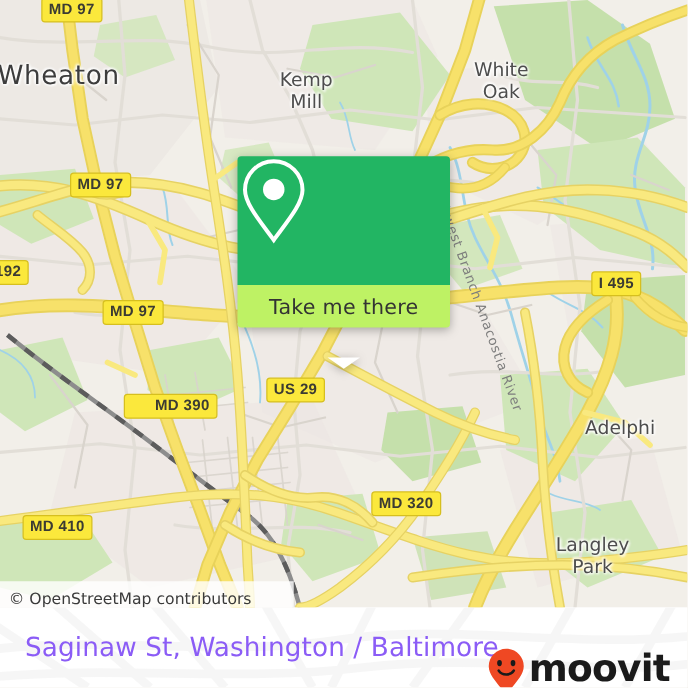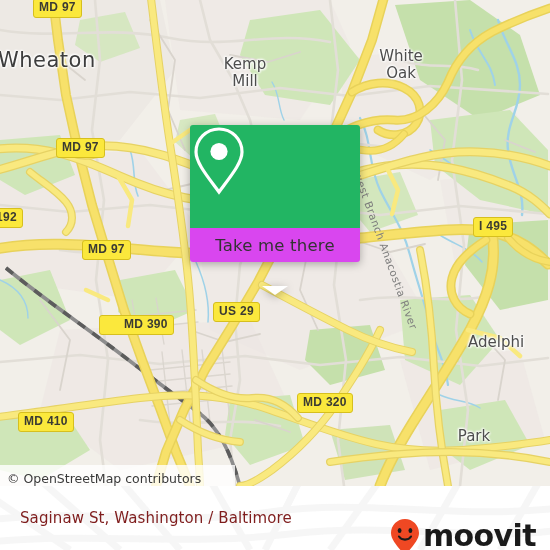--- a/index.html
+++ b/index.html
@@ -34,35 +34,35 @@
   #attrib{position:absolute;left:0;bottom:0;height:21px;width:235px;
           background:rgba(255,255,255,.80);display:flex;align-items:flex-end;}
   #attrib span{font-size:12.5px;color:#3a3a3a;padding-left:7px;
                font-family:"DejaVu Sans","Liberation Sans",sans-serif;}
 
   
   #callout{position:absolute;left:190px;top:125px;width:170px;
            filter:drop-shadow(0 2px 4px rgba(0,0,0,.30));}
   #callout .green{height:103px;border-radius:3px 3px 0 0;
                   display:flex;align-items:center;justify-content:center;}
-  #callout .bar{height:34px;background:#d946ef;border-radius:0 0 3px 3px;
+  #callout .bar{height:34px;background:#bef264;border-radius:0 0 3px 3px;
                 display:flex;align-items:center;justify-content:center;}
   #callout .bar span{font-size:16.5px;color:#333;letter-spacing:.2px;
                      font-family:"DejaVu Sans","Liberation Sans",sans-serif;}
   #callout .tail{position:absolute;left:50%;top:161px;margin-left:-13px;
                  width:0;height:0;border-left:13px solid transparent;
                  border-right:13px solid transparent;border-top:9px solid #fff;}
 
   
   #footer{position:absolute;left:0;top:486px;width:550px;height:64px;
           background:#fff;overflow:hidden;}
   #footer .wm{position:absolute;left:0;top:0;width:550px;height:64px;opacity:.5;}
   #foottext{position:absolute;left:20px;top:0;height:64px;display:flex;
             align-items:center;}
-  #foottext span{font-size:15px;color:#7f1d1d;letter-spacing:.1px;
+  #foottext span{font-size:21px;color:#8b5cf6;letter-spacing:.1px;
                  font-family:"DejaVu Sans","Liberation Sans",sans-serif;}
   #logo{position:absolute;right:14px;top:0;height:64px;display:flex;
         align-items:flex-start;gap:3px;margin-top:32px;}
   #logo .wordmark{font-size:30px;font-weight:bold;color:#1a1a1a;letter-spacing:-.6px;
                   font-family:"DejaVu Sans","Liberation Sans",sans-serif;}
 </style>
 </head>
 <body>
 
 <div id="app">
@@ -247,20 +247,21 @@
     <div class="mlabel town" style="left:213px;top:56px;width:64px;">
       <div>Kemp</div>
         <div>Mill</div>
     </div>
     <div class="mlabel town" style="left:370px;top:48px;width:62px;">
       <div>White</div>
         <div>Oak</div>
     </div>
     <div class="mlabel town" style="left:468px;top:334px;">Adelphi</div>
     <div class="mlabel town" style="left:438px;top:428px;width:72px;">
+      <div>Langley</div>
         <div>Park</div>
     </div>
 
     <div class="rivlabel" style="left:352px;top:140px;transform:rotate(70deg);">Northwest Branch Anacostia River</div>
 
     <div class="shield" style="left:33px;top:-2px;">MD 97</div>
     <div class="shield" style="left:56px;top:138px;">MD 97</div>
     <div class="shield" style="left:-10px;top:208px;">192</div>
     <div class="shield" style="left:82px;top:240px;">MD 97</div>
     <div class="shield" style="left:473px;top:217px;">I 495</div>

